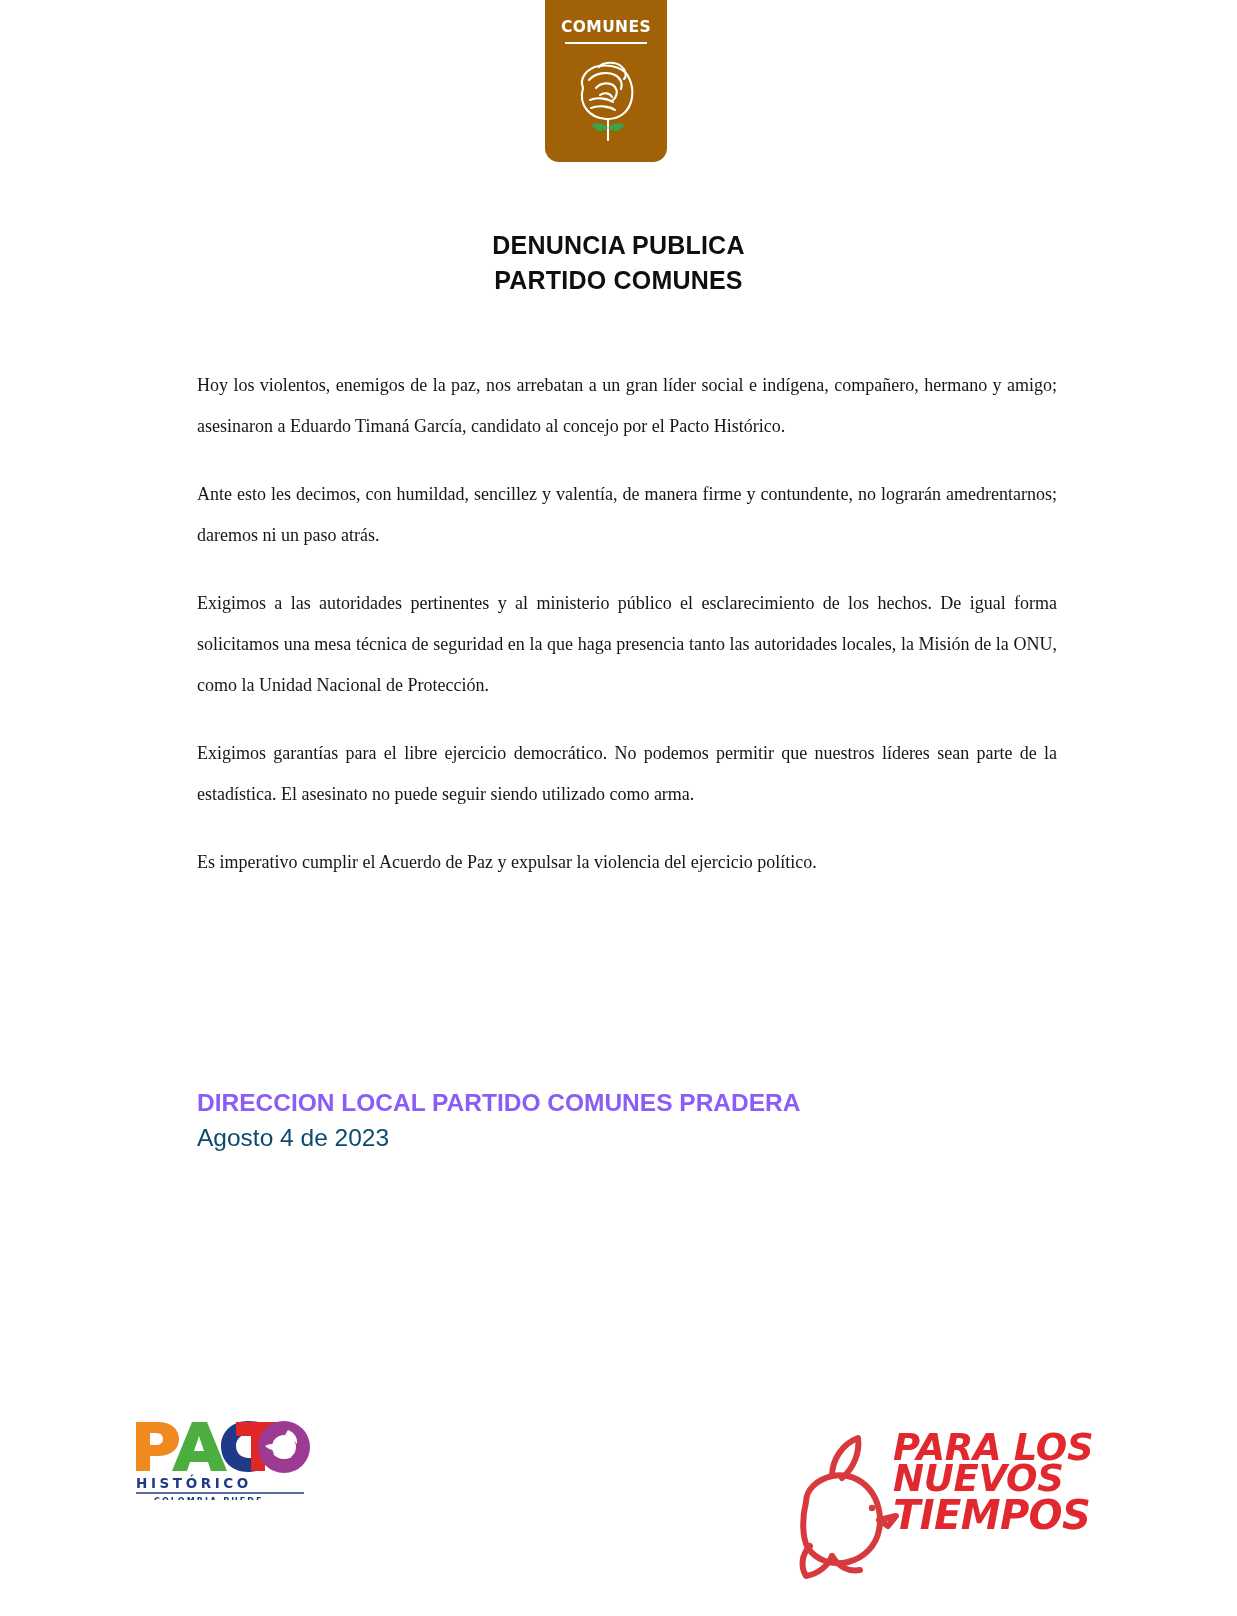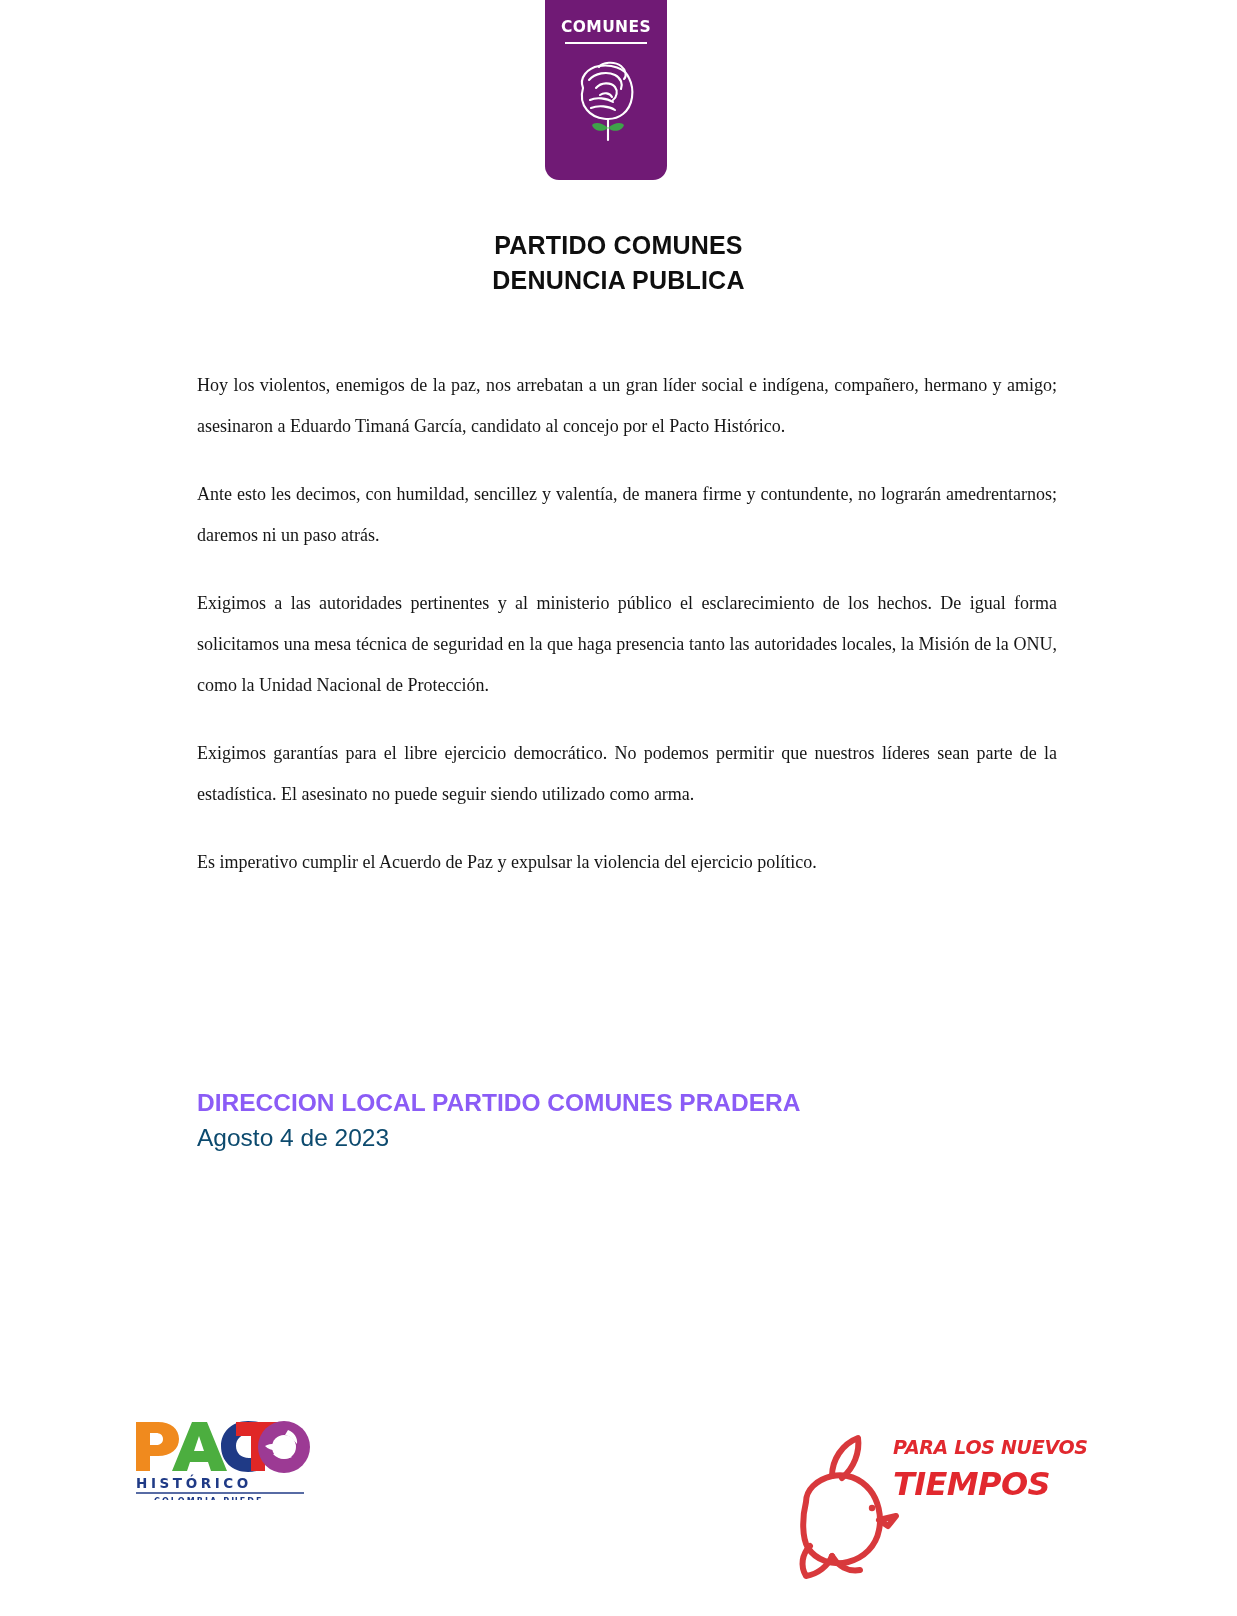--- a/index.html
+++ b/index.html
@@ -26,22 +26,22 @@
   
   .comunes-wrap {
     position: absolute;
     top: 0;
     left: 545px;
     width: 122px;
     height: 158px;
   }
   .comunes-card {
     width: 122px;
-    height: 180px;
-    background: #701a75;
+    height: 162px;
+    background: #a16207;
     border-radius: 0 0 14px 14px;
     position: relative;
     overflow: hidden;
   }
   .comunes-word {
     position: absolute;
     top: 18px;
     left: 0;
     width: 100%;
     text-align: center;
@@ -166,26 +166,26 @@
     font-weight: bold;
     font-style: italic;
     text-align: left;
   }
   .slogan-1 {
     font-size: 35px;
     line-height: 37px;
     letter-spacing: -0.5px;
   }
   .slogan-2 {
-    font-size: 19px;
+    font-size: 37px;
     line-height: 31px;
     letter-spacing: -0.3px;
   }
   .slogan-3 {
-    font-size: 32px;
+    font-size: 40px;
     line-height: 42px;
     letter-spacing: -0.6px;
   }
 </style>
 </head>
 <body>
 
 <div class="page">
 
   <div class="comunes-wrap">
@@ -209,22 +209,22 @@
           <path d="M39 72 L39 92"></path>
         </g>
 
         <path d="M39 80 C33 74 25 74 23 77 C25 83 33 85 39 80 Z" fill="#3fa24a"></path>
         <path d="M39 80 C45 74 53 74 55 77 C53 83 45 85 39 80 Z" fill="#3fa24a"></path>
       </svg>
     </div>
   </div>
 
   <div class="title-block">
+    <div class="title-line">DENUNCIA PUBLICA</div>
     <div class="title-line">PARTIDO COMUNES</div>
-    <div class="title-line">DENUNCIA PUBLICA</div>
   </div>
 
   <div class="body-copy">
     <p class="para">Hoy los violentos, enemigos de la paz, nos arrebatan a un gran líder social e indígena, compañero, hermano y amigo; asesinaron a  Eduardo Timaná García,  candidato al concejo por el Pacto Histórico.</p>
     <p class="para">Ante esto les decimos, con humildad, sencillez y valentía, de manera firme y contundente,  no lograrán amedrentarnos;  daremos ni un paso atrás.</p>
     <p class="para">Exigimos a las autoridades pertinentes y al ministerio público el esclarecimiento de los hechos. De igual forma solicitamos una mesa técnica de seguridad en la que haga presencia tanto las autoridades locales, la Misión de la ONU, como la Unidad Nacional de Protección.</p>
     <p class="para">Exigimos garantías para el libre ejercicio democrático. No podemos permitir que nuestros líderes sean parte de la estadística. El asesinato no puede seguir siendo utilizado como arma.</p>
     <p class="para">Es imperativo cumplir el Acuerdo de Paz y expulsar la violencia del ejercicio político.</p>
   </div>
 

